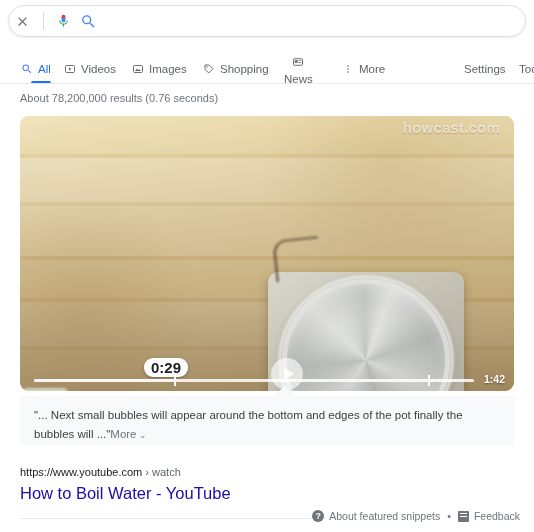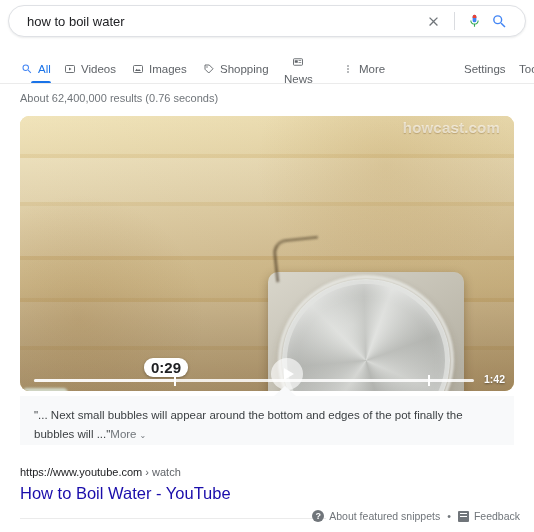--- a/index.html
+++ b/index.html
@@ -338,21 +338,20 @@
   .fbicon::after{
     content:""; position:absolute; left:2px; top:2px;
     width:7px; height:1.5px; background:#fff;
     box-shadow: 0 3px 0 #fff;
   }
 </style>
 </head>
 <body>
 
 <div class="searchbar">
-  <div class="search-query" title="Search">how to boil water</div>
 
   <div class="sb-icon clear-ic">
     <svg width="15" height="15" viewBox="0 0 24 24">
         <path fill="#70757a" d="M19 6.41 17.59 5 12 10.59 6.41 5 5 6.41 10.59 12 5 17.59 6.41 19 12 13.41 17.59 19 19 17.59 13.41 12z"></path>
       </svg>
   </div>
 
   <div class="divider-ic"></div>
 
   <div class="sb-icon mic-ic">
@@ -434,21 +433,21 @@
       </svg>
     </span>
     <span>More</span>
   </div>
 
   <div class="right-link" style="left:432px;">Settings</div>
   <div class="right-link" style="left:487px;text-align:center;">Tools</div>
 </div>
 <div class="tabs-rule"></div>
 
-<div class="stats">About 62,400,000 results (0.76 seconds)</div>
+<div class="stats">About 78,200,000 results (0.76 seconds)</div>
 
 <div class="videocard">
   <div class="vid-bg"></div>
   <div class="vid-grain"></div>
 
   <div class="watermark">howcast.com</div>
 
   <div class="burner"></div>
 
   <div class="pot-wire"></div>

